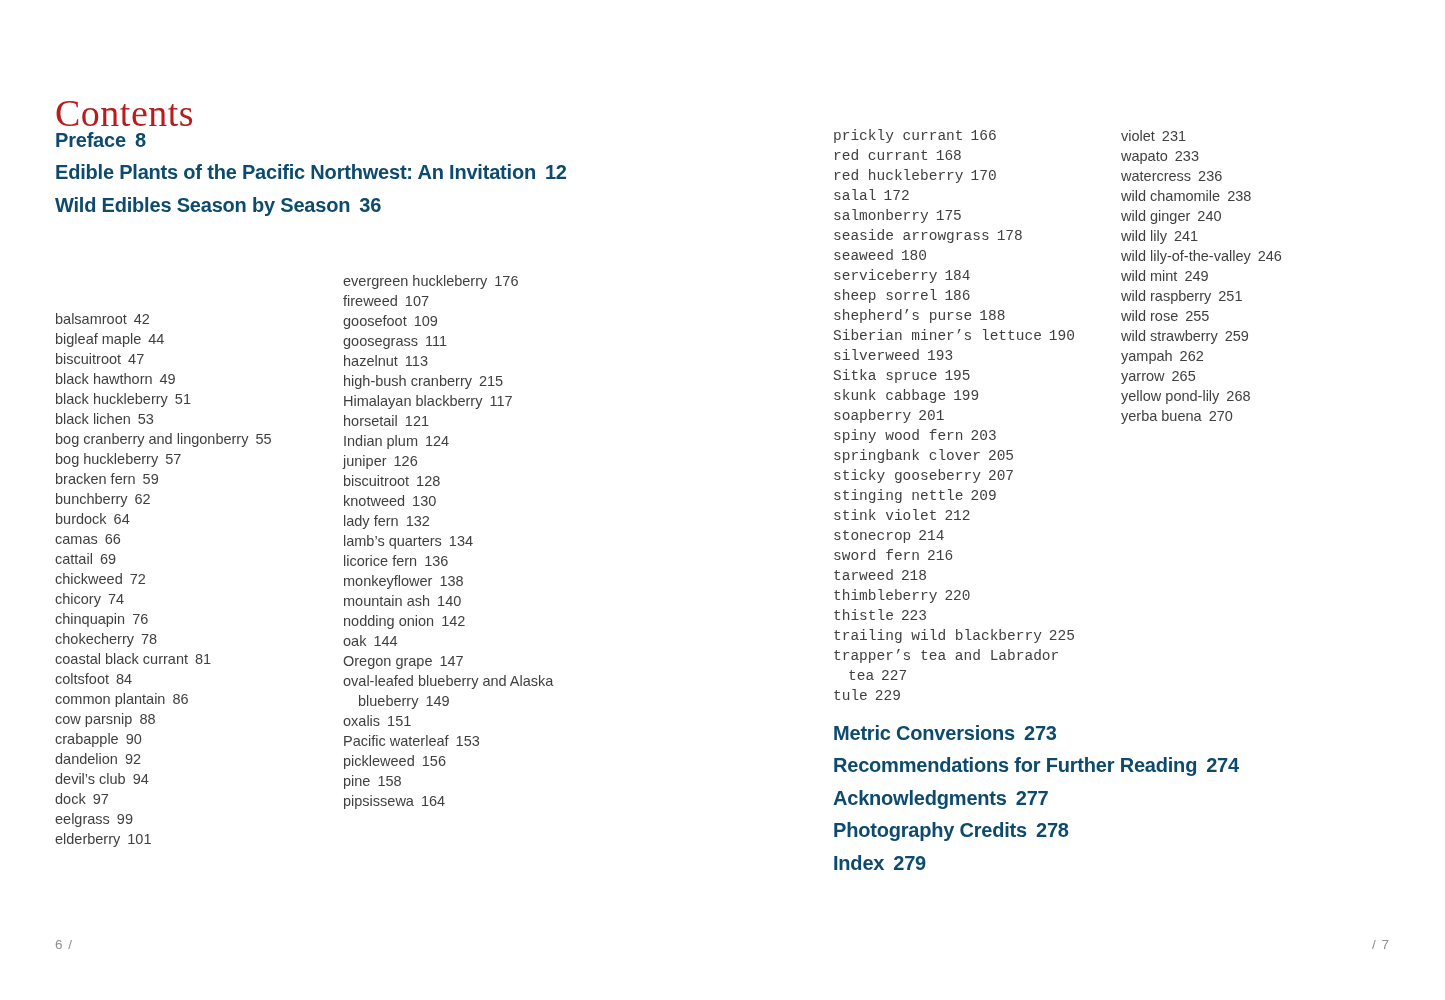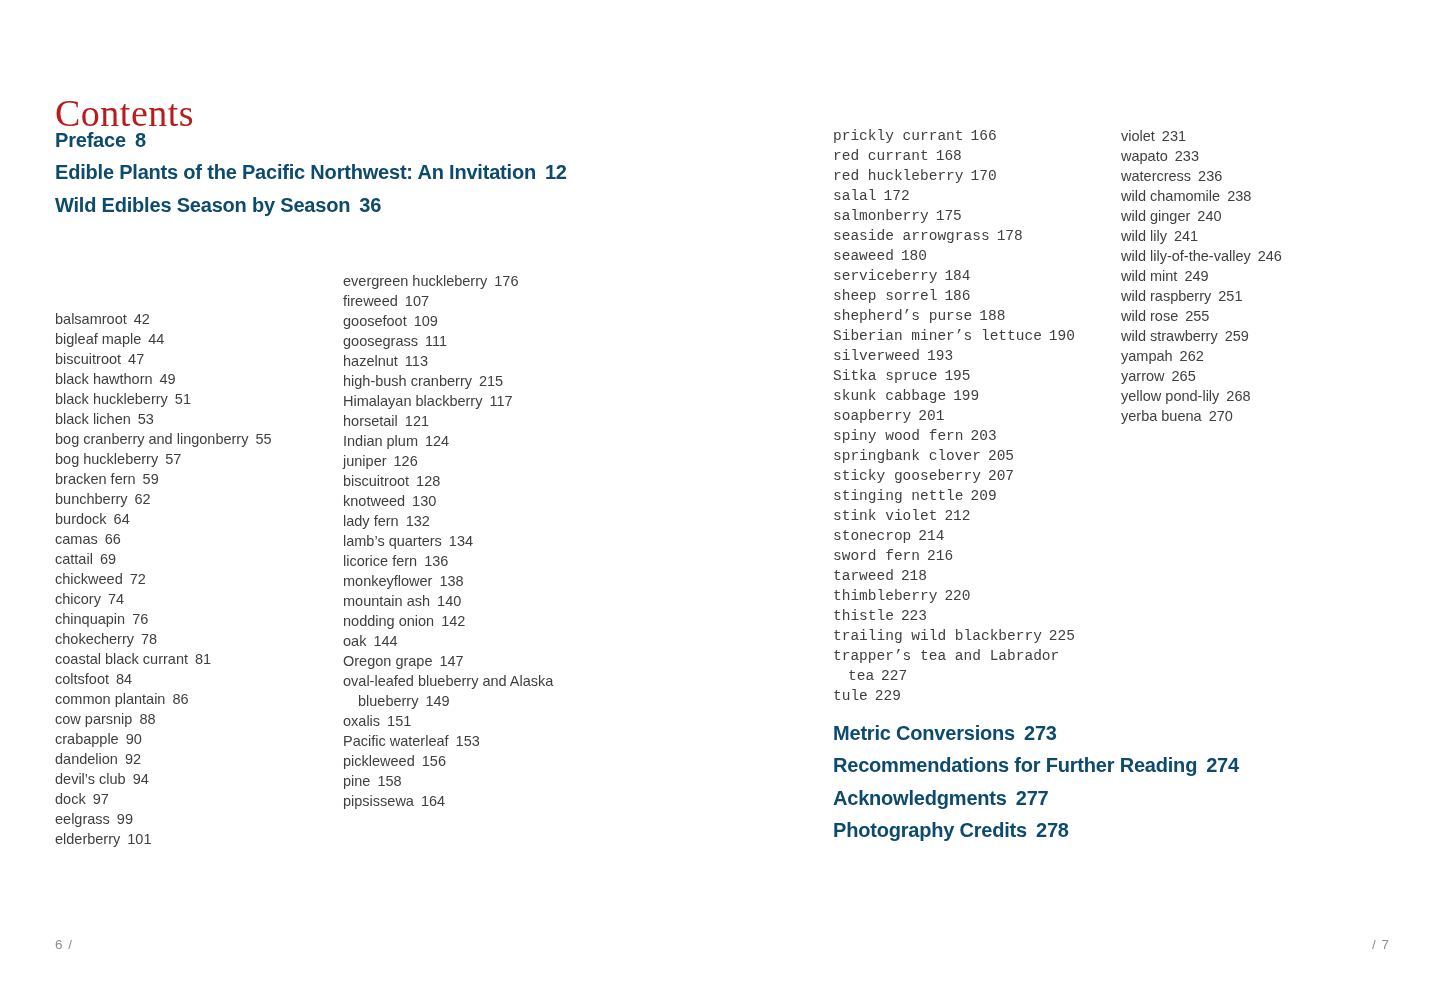--- a/index.html
+++ b/index.html
@@ -172,19 +172,20 @@
       <div class="entry"><span class="entry-name">yarrow</span><span class="entry-page">265</span></div>
       <div class="entry"><span class="entry-name">yellow pond-lily</span><span class="entry-page">268</span></div>
       <div class="entry"><span class="entry-name">yerba buena</span><span class="entry-page">270</span></div>
     </div>
 
   <div class="end-headings">
       <div class="heading"><span class="hlabel">Metric Conversions</span><span class="hpage">273</span></div>
       <div class="heading"><span class="hlabel">Recommendations for Further Reading</span><span class="hpage">274</span></div>
       <div class="heading"><span class="hlabel">Acknowledgments</span><span class="hpage">277</span></div>
       <div class="heading"><span class="hlabel">Photography Credits</span><span class="hpage">278</span></div>
+      <div class="heading"><span class="hlabel">Index</span><span class="hpage">279</span></div>
     </div>
 
   <div class="footer footer-left">6 /</div>
 
   <div class="footer footer-right">/ 7</div>
 
 </div>
 
 </body></html>

